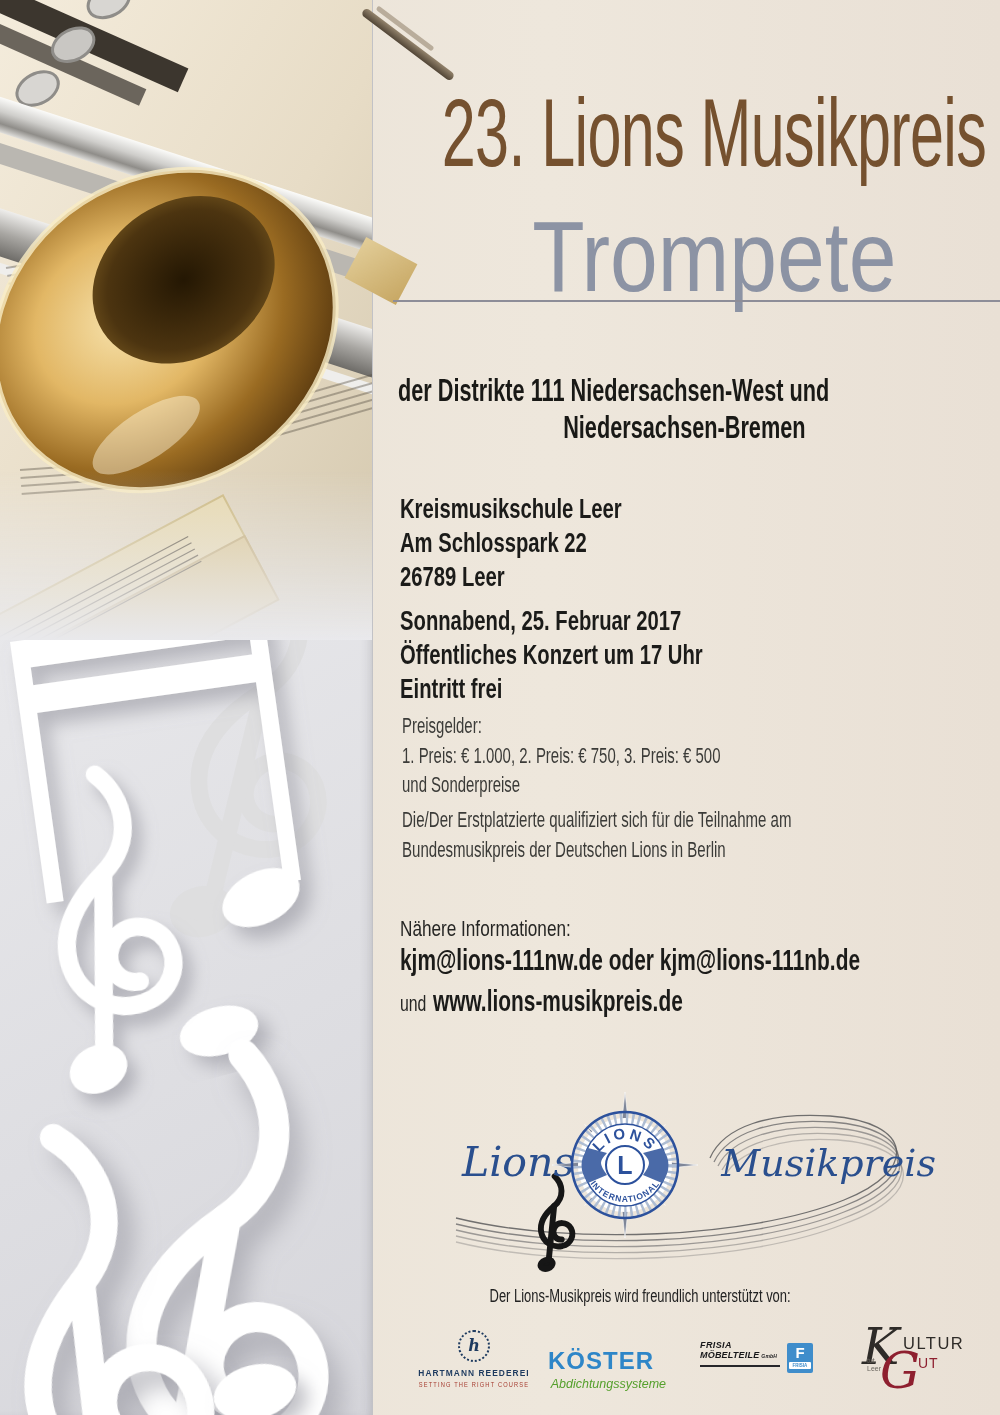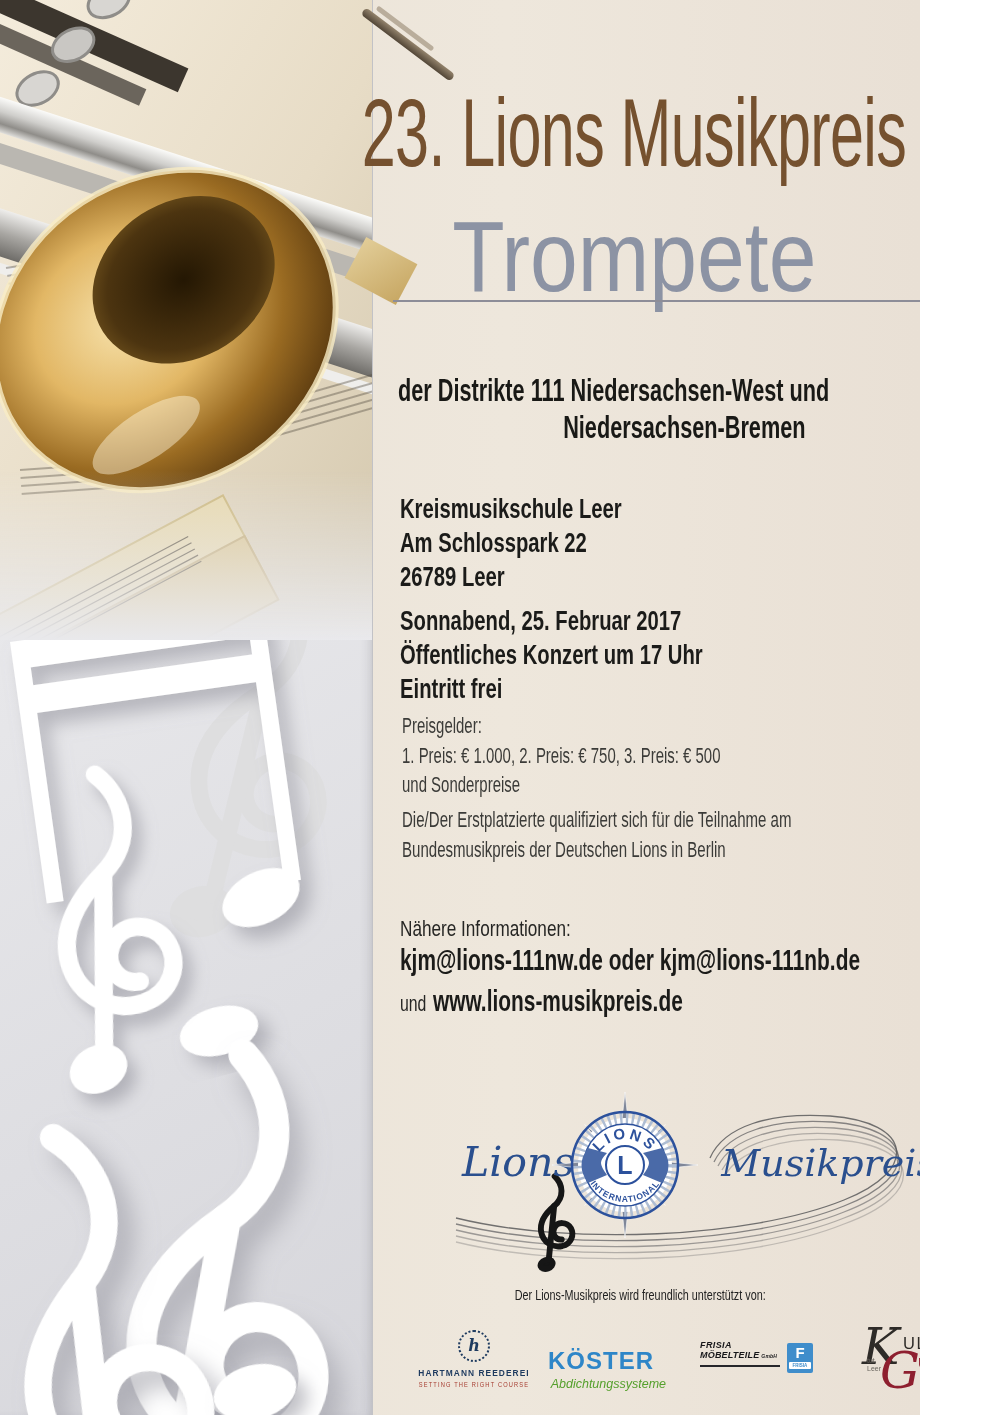--- a/index.html
+++ b/index.html
@@ -1,16 +1,16 @@
 <!DOCTYPE html>
 <html><head>
 <meta charset="utf-8">
 <style>
   html,body{margin:0;padding:0;background:#fff;}
-  .poster{position:relative;width:920px;height:1415px;overflow:hidden;
+  .poster{position:relative;width:1000px;height:1415px;overflow:hidden;
     background:linear-gradient(90deg,#eae2d6 0%,#eee7dc 55%,#e9e0d5 100%);
     font-family:"Liberation Sans",sans-serif;color:#1b1b19;}
   .nowrap{white-space:nowrap;}
 
   
   .art-col{position:absolute;left:0;top:0;width:372px;height:1415px;
     background:linear-gradient(150deg,#f2f2f4 0%,#e6e6e9 45%,#d6d6db 100%);
     border-right:1px solid #c2c2c6;box-shadow:inset -8px 0 12px -8px rgba(60,60,70,.25);}
   .art-col svg{display:block;}
 
@@ -51,21 +51,21 @@
   .webline{position:absolute;left:400px;top:985px;transform:scaleX(.72);transform-origin:0 0;
     white-space:nowrap;z-index:4;}
   .webline .und{font-size:22px;color:#262624;}
   .webline .url{font-size:29px;font-weight:bold;color:#1b1b19;margin-left:9px;}
 
   
   .logo-svg{position:absolute;left:440px;top:1088px;z-index:4;}
 
   
   .sup-heading{position:absolute;left:300px;top:1286px;width:680px;text-align:center;
-    font-size:15px;color:#222;z-index:4;}
+    font-size:18px;color:#222;z-index:4;}
   .sup-heading span{display:inline-block;transform:scaleX(.72);}
   .sp{position:absolute;z-index:4;}
   .hartmann{left:404px;top:1330px;width:140px;text-align:center;color:#1d3a5f;}
   .h-circle{width:28px;height:28px;border:2px dotted #1d3a5f;border-radius:50%;margin:0 auto 5px;
     font-family:"DejaVu Serif",serif;font-style:italic;font-weight:bold;font-size:16px;line-height:27px;}
   .h-name{font-weight:bold;font-size:9.5px;letter-spacing:1.2px;transform:scaleX(.88);transform-origin:50% 0;white-space:nowrap;}
   .h-tag{font-size:6.5px;color:#a63c30;letter-spacing:1.3px;margin-top:3px;transform:scaleX(.88);transform-origin:50% 0;white-space:nowrap;}
   .koester{left:548px;top:1347px;width:118px;}
   .k-name{font-weight:bold;font-size:24px;letter-spacing:1px;color:#2e86c8;white-space:nowrap;}
   .k-tag{font-style:italic;font-size:12.5px;color:#55a02c;text-align:right;margin-top:2px;}

